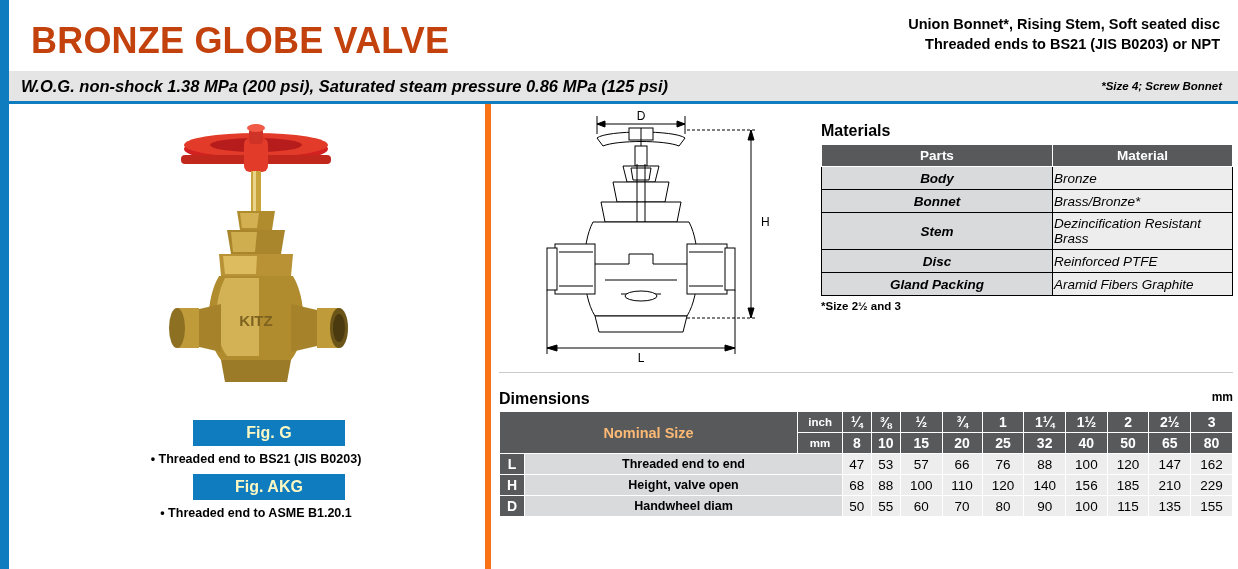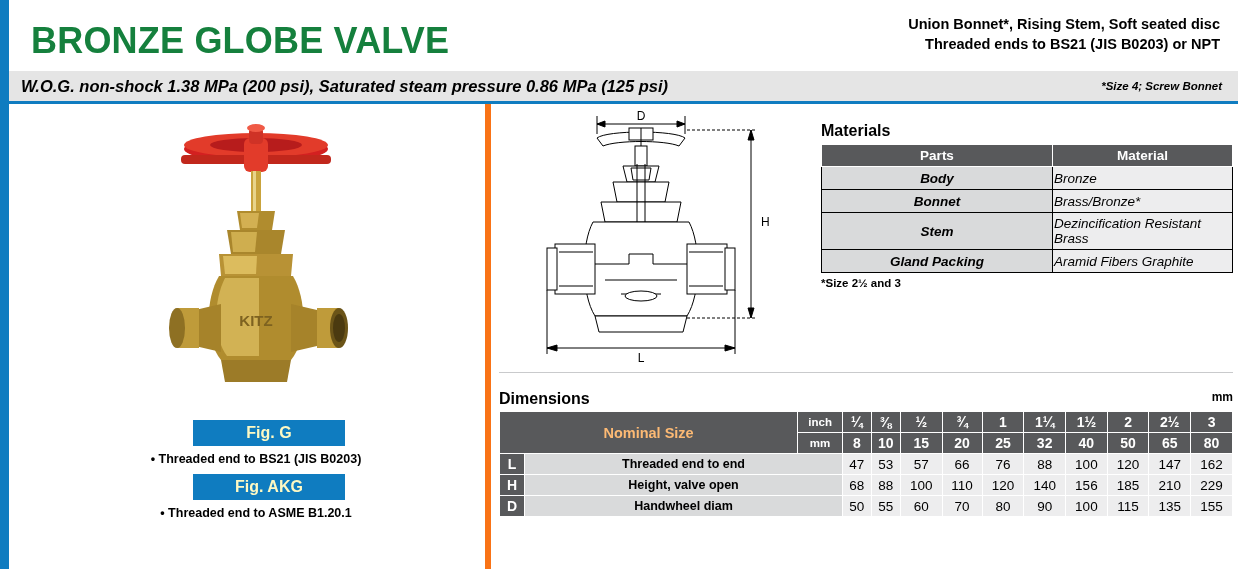--- a/index.html
+++ b/index.html
@@ -56,21 +56,21 @@
     border-bottom: 35px solid transparent;
     border-right: 22px solid #ffffff;
   }
   .title-block {
     flex: 1;
     display: flex;
     align-items: center;
     padding-left: 22px;
   }
   .title-block .valve-title {
-    color: #15803d;
+    color: #c2410c;
     font-size: 36px;
     font-weight: bold;
     letter-spacing: 0.2px;
     line-height: 1;
     padding-bottom: 5px;
     margin-top: 16px;
   }
   .header-right {
     width: 400px;
     display: flex;
@@ -444,20 +444,24 @@
             <td class="part">Body</td>
             <td class="matl">Bronze</td>
           </tr>
           <tr>
             <td class="part">Bonnet</td>
             <td class="matl">Brass/Bronze*</td>
           </tr>
           <tr>
             <td class="part">Stem</td>
             <td class="matl">Dezincification Resistant Brass</td>
+          </tr>
+          <tr>
+            <td class="part">Disc</td>
+            <td class="matl">Reinforced PTFE</td>
           </tr>
           <tr>
             <td class="part">Gland Packing</td>
             <td class="matl">Aramid Fibers Graphite</td>
           </tr>
         </tbody>
       </table>
       <div class="mat-note">*Size 2½ and 3</div>
     </div>
 

